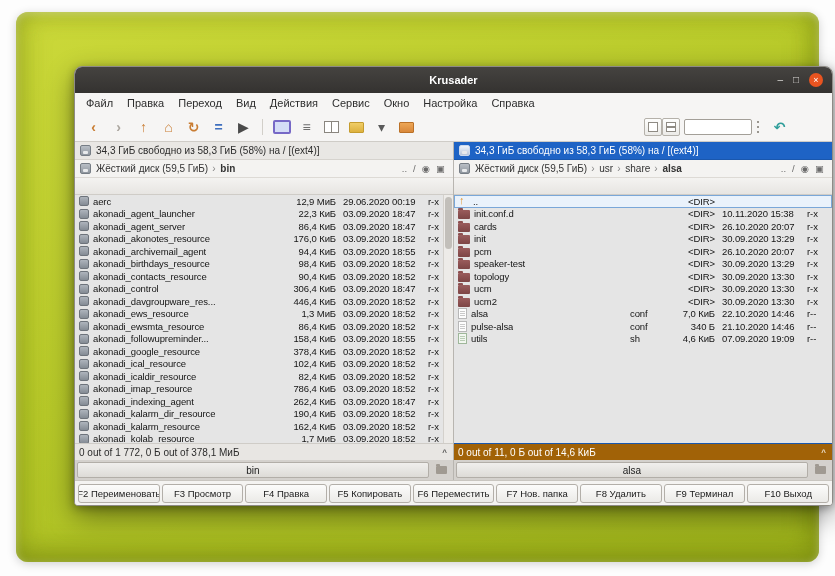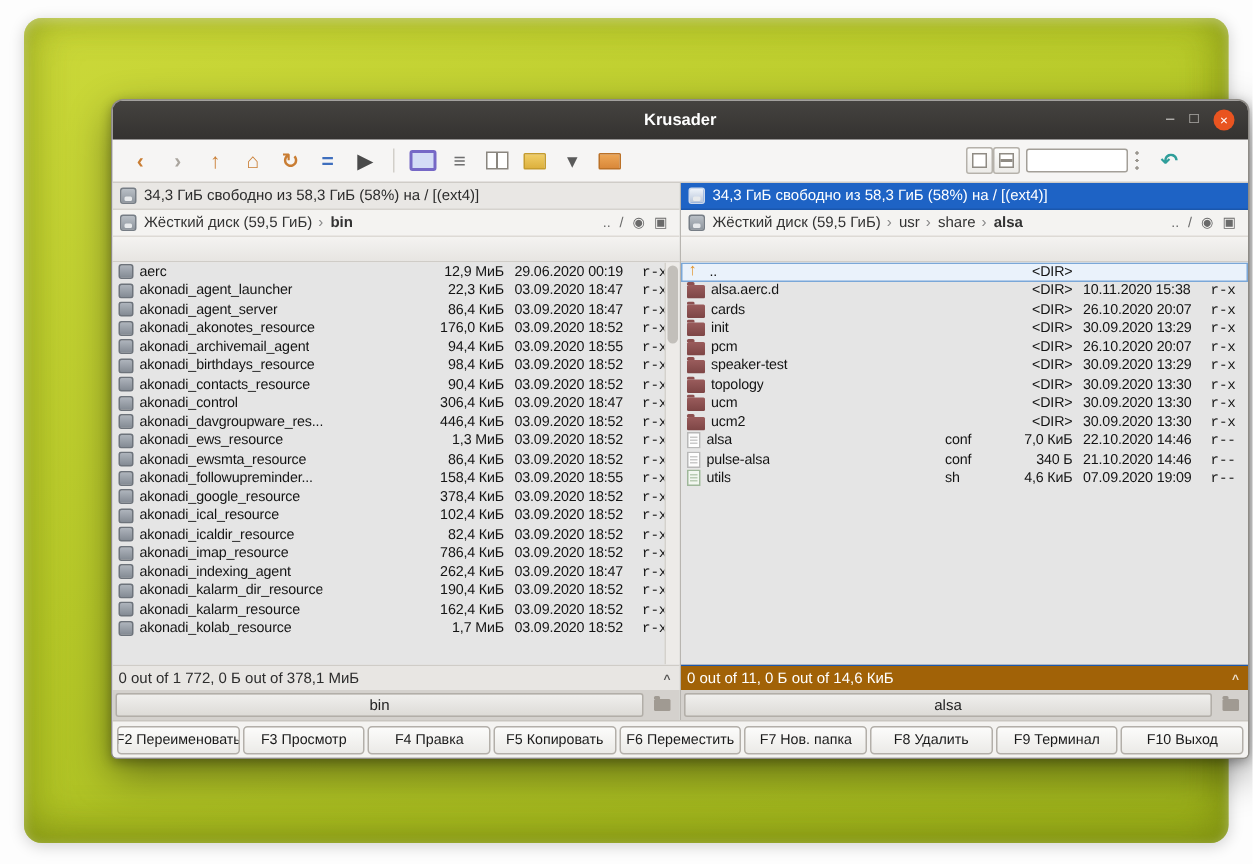--- a/index.html
+++ b/index.html
@@ -61,21 +61,21 @@
   .sort{margin-left:auto;font-size:7px;color:#666;padding-right:1px;}
   .list{flex:1;min-height:0;overflow:hidden;position:relative;background:#e5e5e5;}
   .row{display:grid;grid-template-columns:1fr 36px 54px 86px 28px;height:12.5px;align-items:center;font-size:9.5px;color:#141414;letter-spacing:-0.1px;cursor:default;}
   .row.cursor{background:#eaf2fb;outline:1px solid #7aa7d8;outline-offset:-1px;}
   .cell{white-space:nowrap;overflow:hidden;}
   .cname{display:flex;align-items:center;gap:4px;padding-left:4px;}
   .fname{white-space:nowrap;overflow:hidden;}
   .cext{padding-left:2px;}
   .csize{text-align:right;padding-right:3px;}
   .cdate{padding-left:4px;}
-  .cperm{padding-left:3px;font-family:Liberation Mono, monospace;}
+  .cperm{padding-left:3px;}
   .ficon{flex:0 0 auto;width:11px;height:11px;display:inline-block;position:relative;}
   .ficon.i-exec{width:10px;height:10px;background:linear-gradient(#aeb4bc,#848b94);border:1px solid #6d737b;border-radius:2px;}
   .ficon.i-folder{width:12px;height:9px;margin-top:2px;background:linear-gradient(#9a5c5c,#7d4545);border-radius:1px;}
   .ficon.i-folder::before{content:"";position:absolute;top:-2px;left:0;width:5px;height:2px;background:#8d5050;border-radius:1px 1px 0 0;}
   .ficon.i-up::before{content:"\2191";position:absolute;left:1px;top:-1px;color:#e2952f;font-weight:700;font-size:11px;line-height:11px;}
   .ficon.i-conf{width:9px;height:11px;background:#fdfdfd;border:1px solid #b8b8b8;}
   .ficon.i-conf::before{content:"";position:absolute;left:1px;right:1px;top:2px;height:1px;background:#c9c9c9;box-shadow:0 2px 0 #c9c9c9,0 4px 0 #c9c9c9;}
   .ficon.i-sh{width:9px;height:11px;background:#f2f7f0;border:1px solid #9fb79a;}
   .ficon.i-sh::before{content:"";position:absolute;left:1px;right:1px;top:2px;height:1px;background:#b9ccb4;box-shadow:0 2px 0 #b9ccb4,0 4px 0 #b9ccb4;}
   .vscroll{position:absolute;top:0;right:0;bottom:0;width:10px;background:#edebe8;border-left:1px solid #d4d1cc;}
@@ -103,20 +103,32 @@
         <span class="wtitle">Krusader</span>
         <span class="wctrl">
           <span class="wmin">–</span>
           <span class="wmax">□</span>
           <span class="wclose">
               <span class="x">×</span>
             </span>
         </span>
       </header>
 
+      <nav class="menubar">
+
+      <span class="mitem">Файл</span>
+          <span class="mitem">Правка</span>
+          <span class="mitem">Переход</span>
+          <span class="mitem">Вид</span>
+          <span class="mitem">Действия</span>
+          <span class="mitem">Сервис</span>
+          <span class="mitem">Окно</span>
+          <span class="mitem">Настройка</span>
+          <span class="mitem">Справка</span>
+        </nav>
 
       <div class="toolbar">
         <span class="tgroup">
 
         <button class="tb">
               <span class="g" style="color: rgb(201, 125, 51);">‹</span>
             </button>
             <button class="tb">
               <span class="g" style="color: rgb(171, 166, 159);">›</span>
             </button>
@@ -486,21 +498,21 @@
                 </span>
                 <span class="cell cext"></span>
                 <span class="cell csize">&lt;DIR&gt;</span>
                 <span class="cell cdate"></span>
                 <span class="cell cperm"></span>
               </div>
 
               <div class="row">
                 <span class="cell cname">
                   <span class="ficon i-folder"></span>
-                  <span class="fname">alsa.aerc.d</span>
+                  <span class="fname">init.conf.d</span>
                 </span>
                 <span class="cell cext"></span>
                 <span class="cell csize">&lt;DIR&gt;</span>
                 <span class="cell cdate">10.11.2020 15:38</span>
                 <span class="cell cperm">r-x</span>
               </div>
 
               <div class="row">
                 <span class="cell cname">
                   <span class="ficon i-folder"></span>

